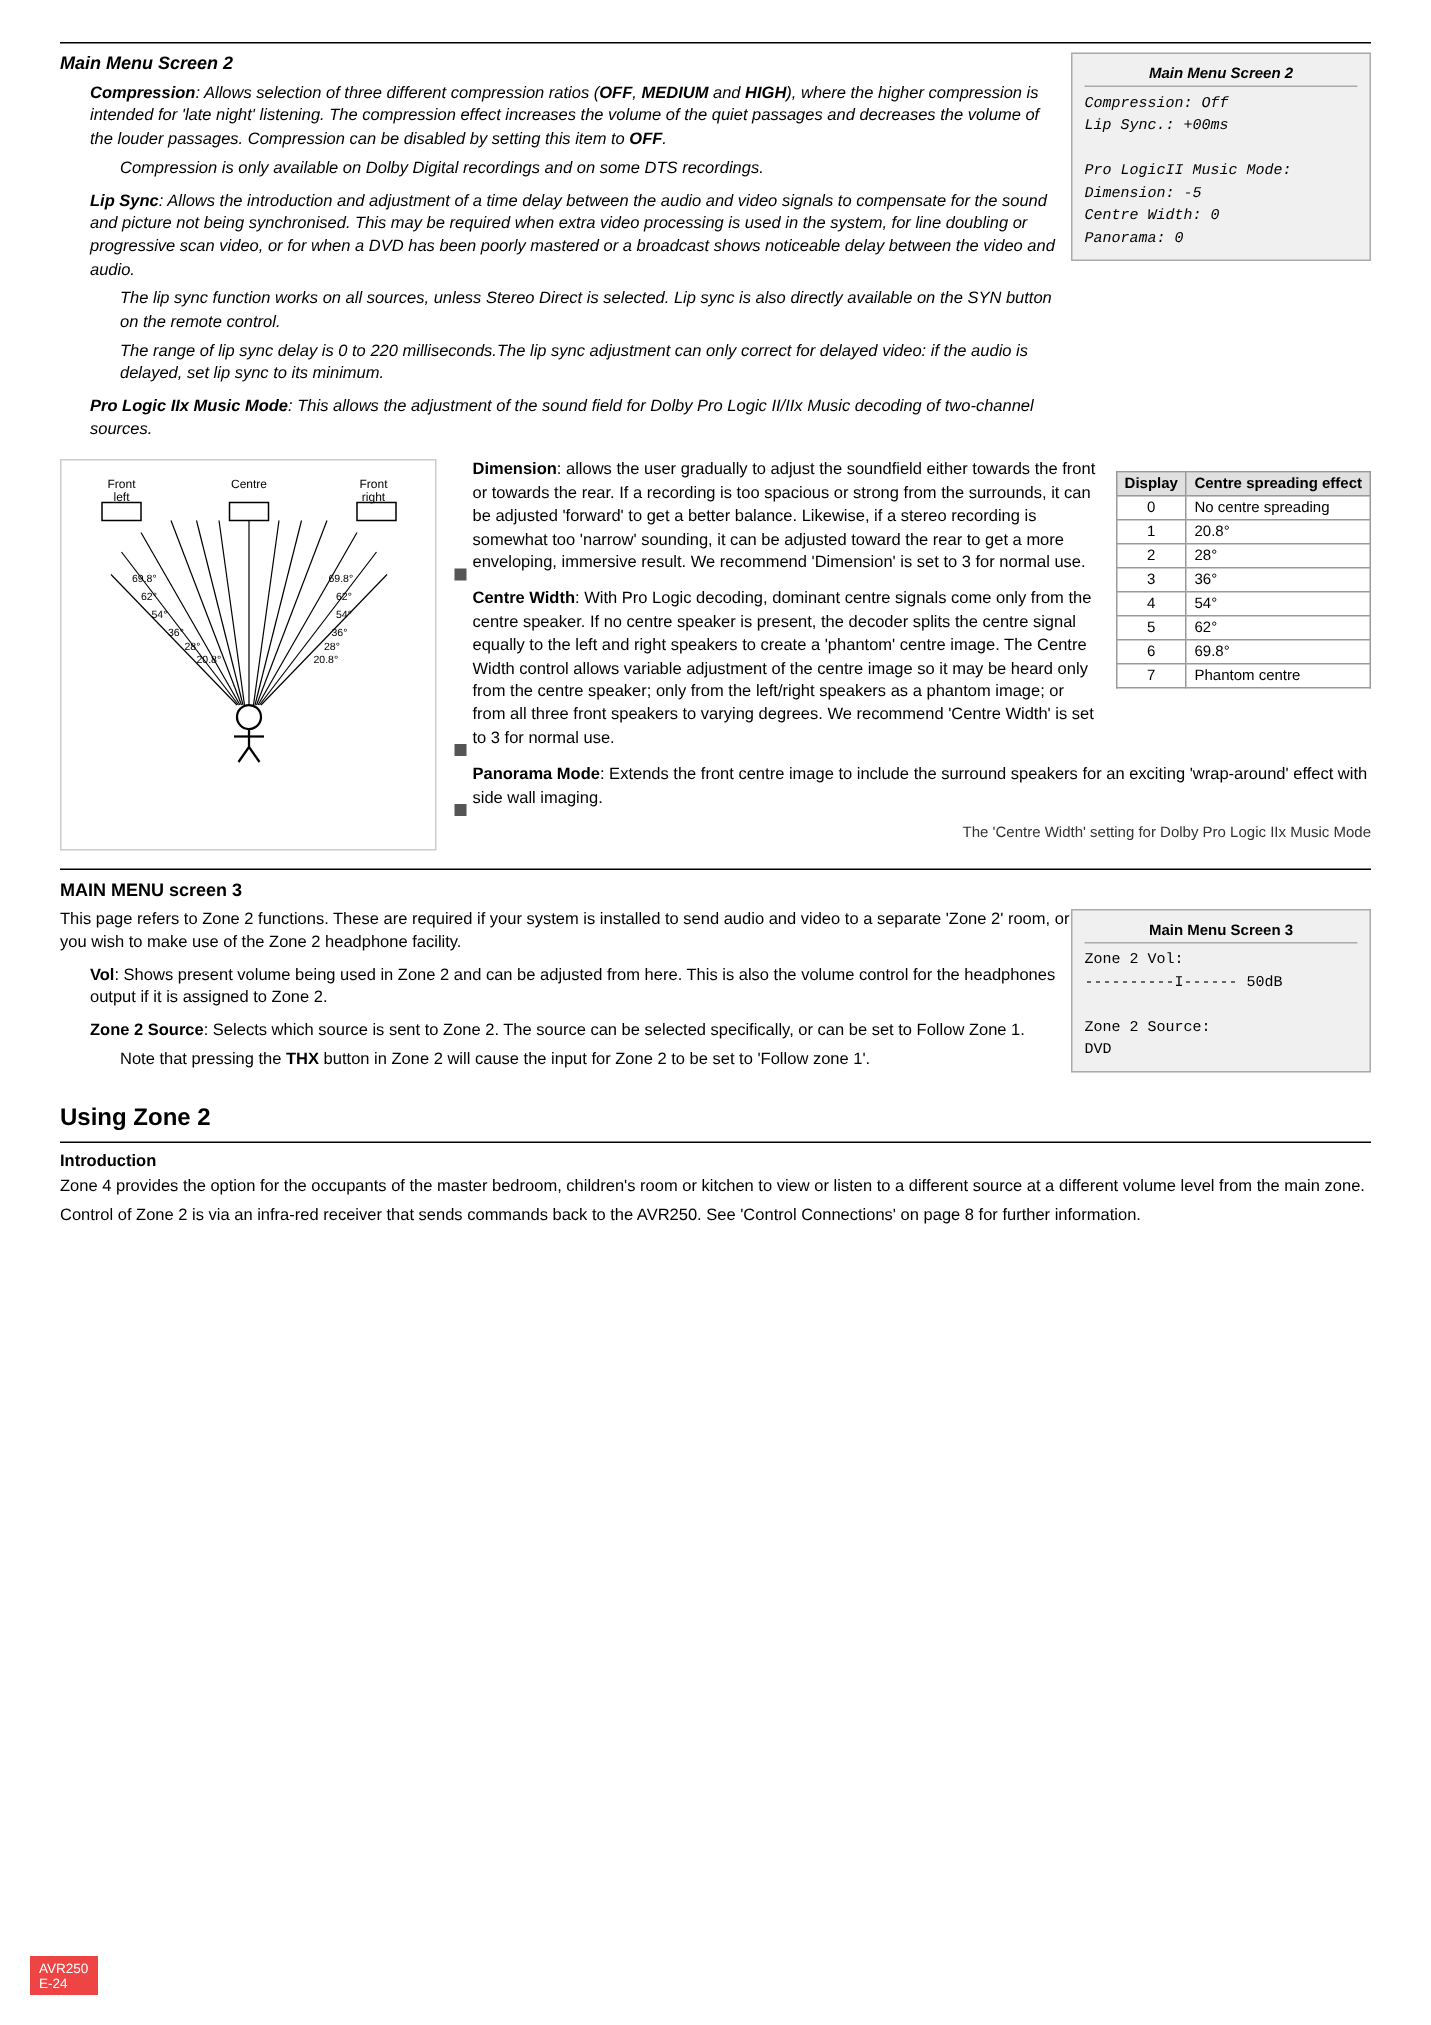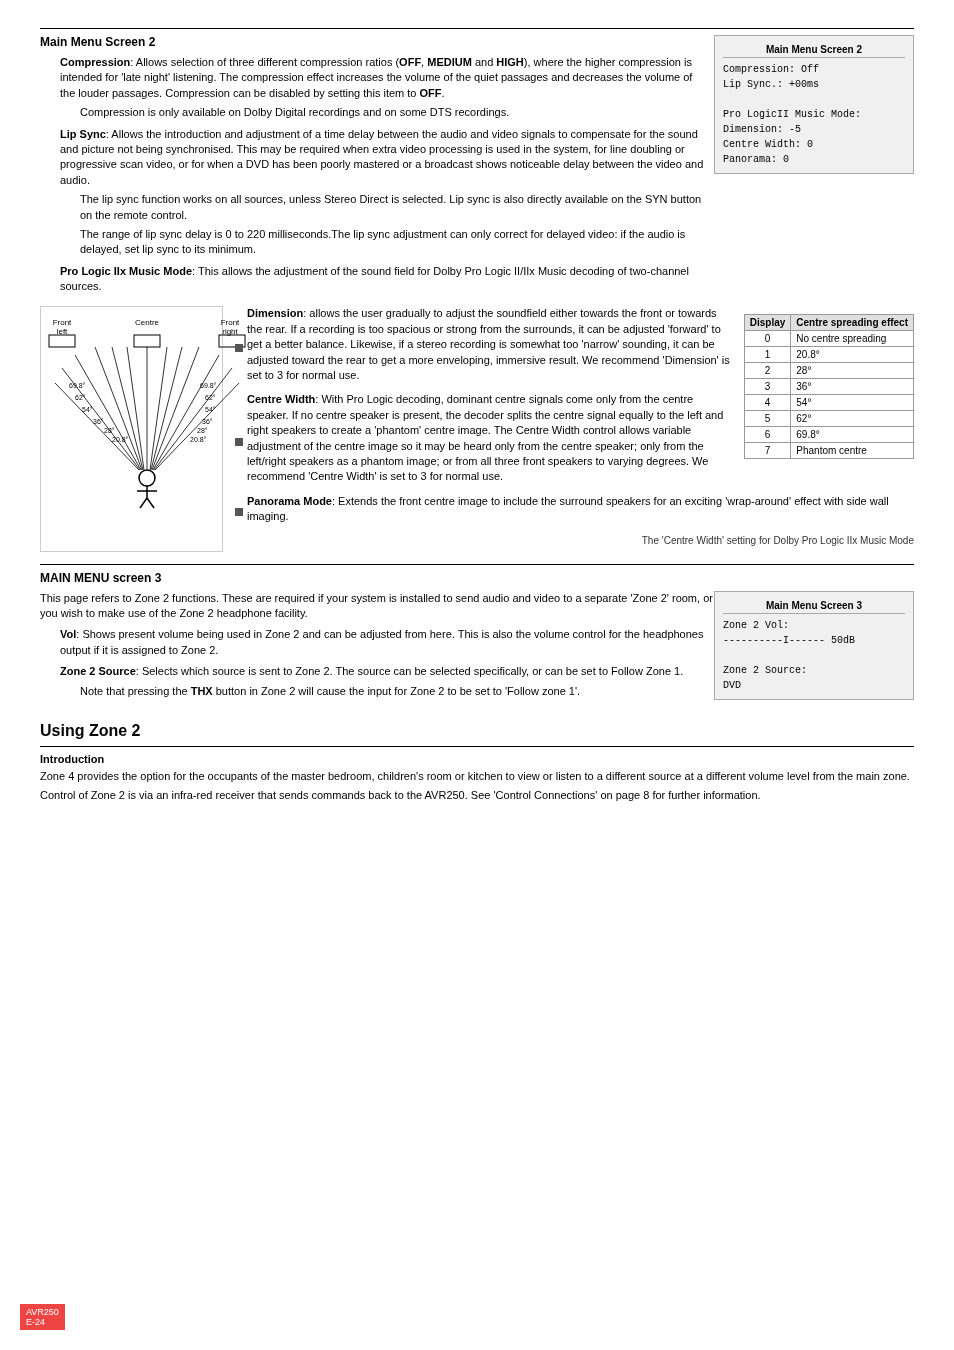--- a/index.html
+++ b/index.html
@@ -34,20 +34,21 @@
     }
     p { margin-bottom: 4px; line-height: 1.4; }
     .indent { margin-left: 20px; }
     .bold { font-weight: bold; }
 
     
     .screen2-container {
       display: flex;
       gap: 10px;
       margin-bottom: 8px;
+      font-style: italic;
     }
     .screen2-left {
       flex: 1;
     }
     .screen2-right {
       width: 200px;
       flex-shrink: 0;
     }
 
     
@@ -69,21 +70,21 @@
       text-align: center;
     }
 
     
     .prologic-container {
       display: flex;
       gap: 12px;
       margin-top: 8px;
     }
     .prologic-diagram {
-      width: 183px;
+      width: 251px;
       flex-shrink: 0;
       border: 1px solid #ccc;
       background: #fff;
       padding: 6px;
       text-align: center;
     }
     .prologic-right {
       flex: 1;
     }
 
@@ -110,21 +111,21 @@
     .bullet-square {
       display: inline-block;
       width: 8px;
       height: 8px;
       background: #555;
       margin-right: 4px;
       vertical-align: middle;
     }
     .bullet-item {
       display: flex;
-      align-items: center;
+      align-items: flex-end;
       margin-bottom: 5px;
     }
     .bullet-item .bullet-square { margin-top: 2px; flex-shrink: 0; }
     .bullet-item .bullet-content { flex: 1; }
 
     
     svg.diagram { display: block; margin: 0 auto; }
 
     
     .screen3-container {

